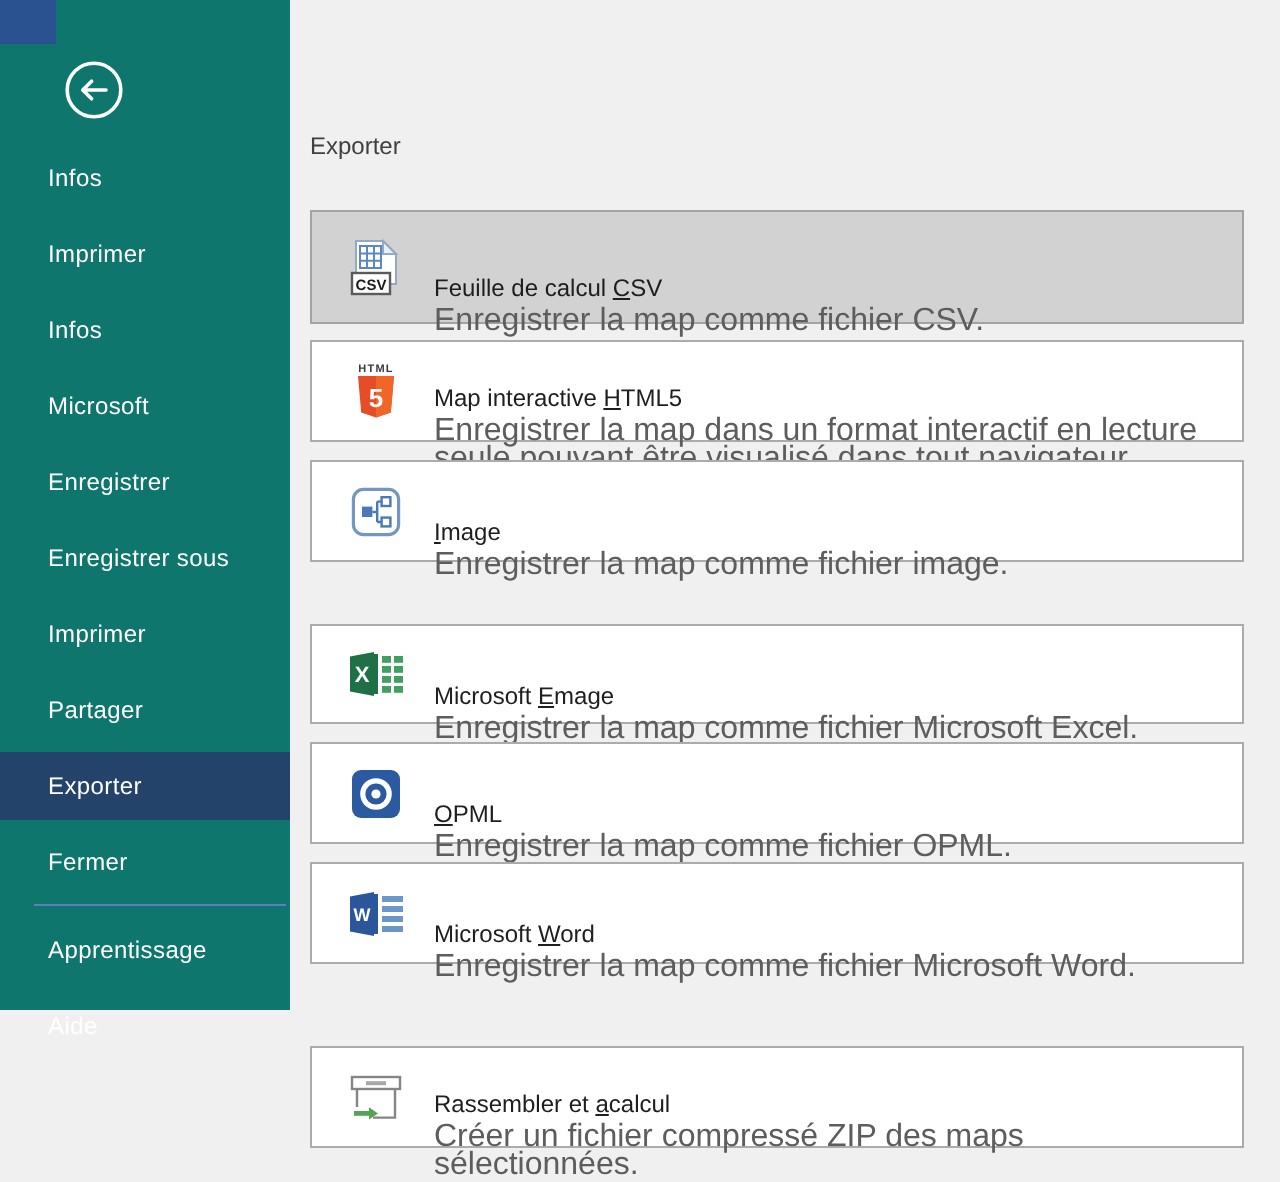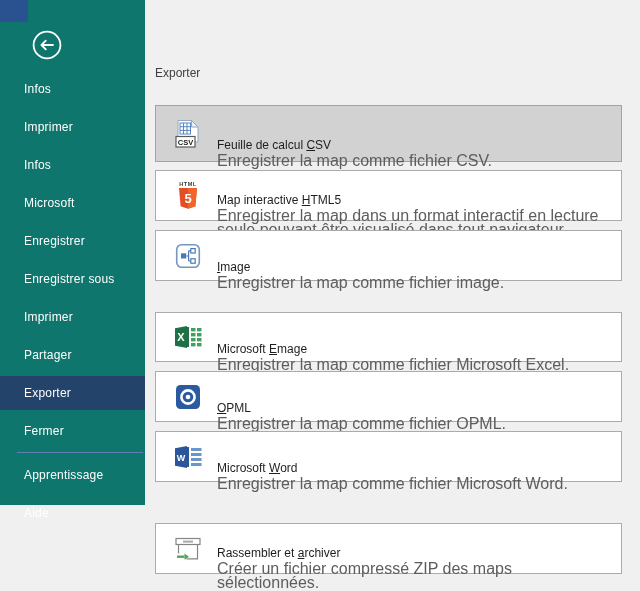--- a/index.html
+++ b/index.html
@@ -189,19 +189,19 @@
       <span class="icon-slot">
         <svg width="28" height="26" viewBox="0 0 28 26">
           <rect x="2" y="2.5" width="24" height="6" fill="#ffffff" stroke="#858585" stroke-width="1.2"></rect>
           <rect x="9" y="4.6" width="10" height="2" fill="#a8a8a8"></rect>
           <path d="M4.5 8.5 V17.5 M23.5 8.5 V22.8 H12.5" fill="none" stroke="#858585" stroke-width="1.2"></path>
           <path d="M3 20.7 H10.5" fill="none" stroke="#55a355" stroke-width="2.4"></path>
           <path d="M10.5 17.6 L15 20.7 L10.5 23.8 Z" fill="#55a355"></path>
         </svg>
       </span>
       <span class="item-text">
-        <span class="item-title"><span>Rassembler et </span><span class="key">a</span><span>rchiver</span></span>
+        <span class="item-title"><span>Rassembler et </span><span class="key">a</span><span>calcul</span></span>
         <div class="item-desc">Créer un fichier compressé ZIP des maps sélectionnées.</div>
       </span>
     </div>
 
   </div>
 </div>
 
 </body></html>

